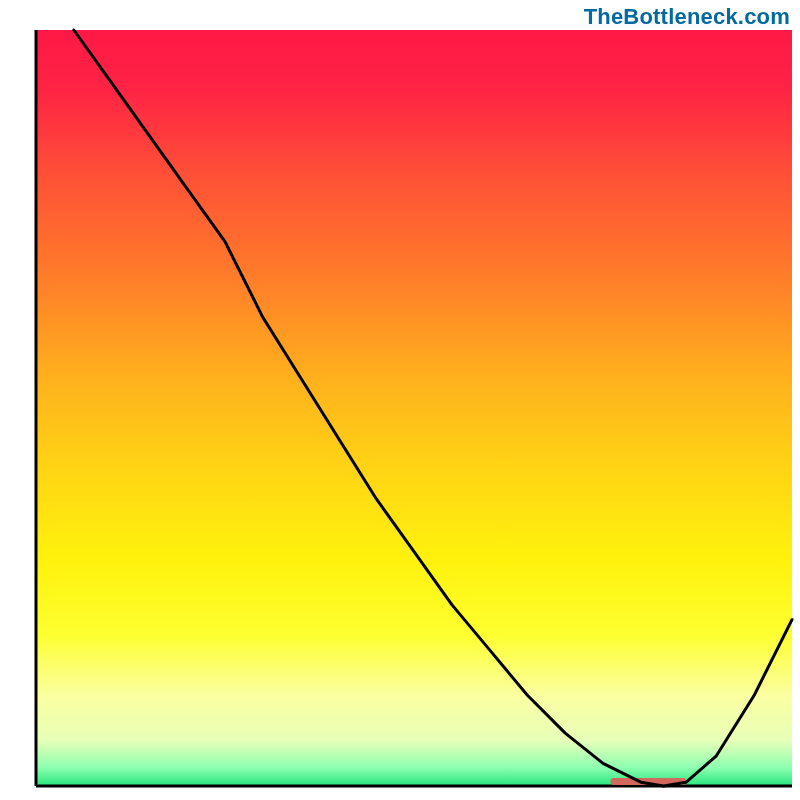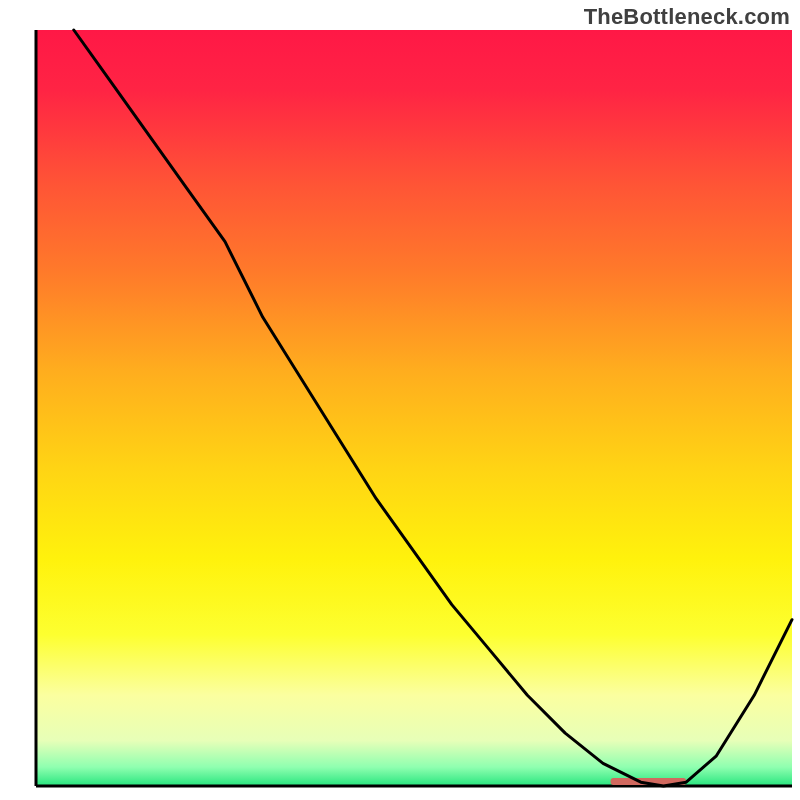--- a/index.html
+++ b/index.html
@@ -15,21 +15,21 @@
     position: relative;
     width: 800px;
     height: 800px;
   }
   .watermark {
     position: absolute;
     top: 4px;
     right: 10px;
     font-size: 22px;
     font-weight: 600;
-    color: #404040;
+    color: #0369a1;
     letter-spacing: 0.2px;
     z-index: 5;
   }
   svg {
     display: block;
   }
 </style>
 </head>
 <body>
 

